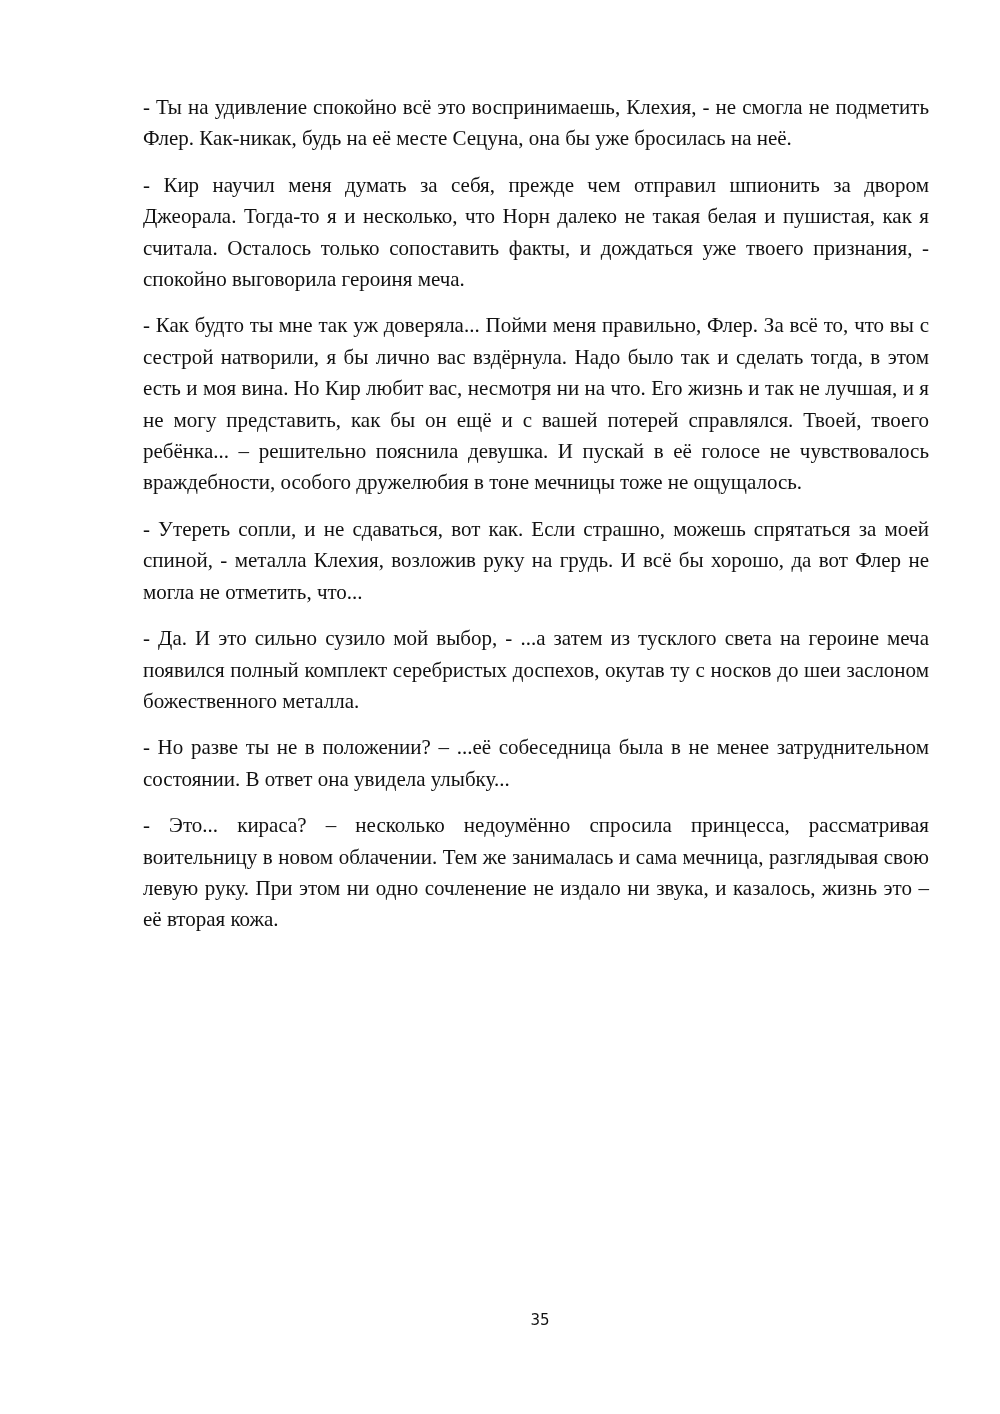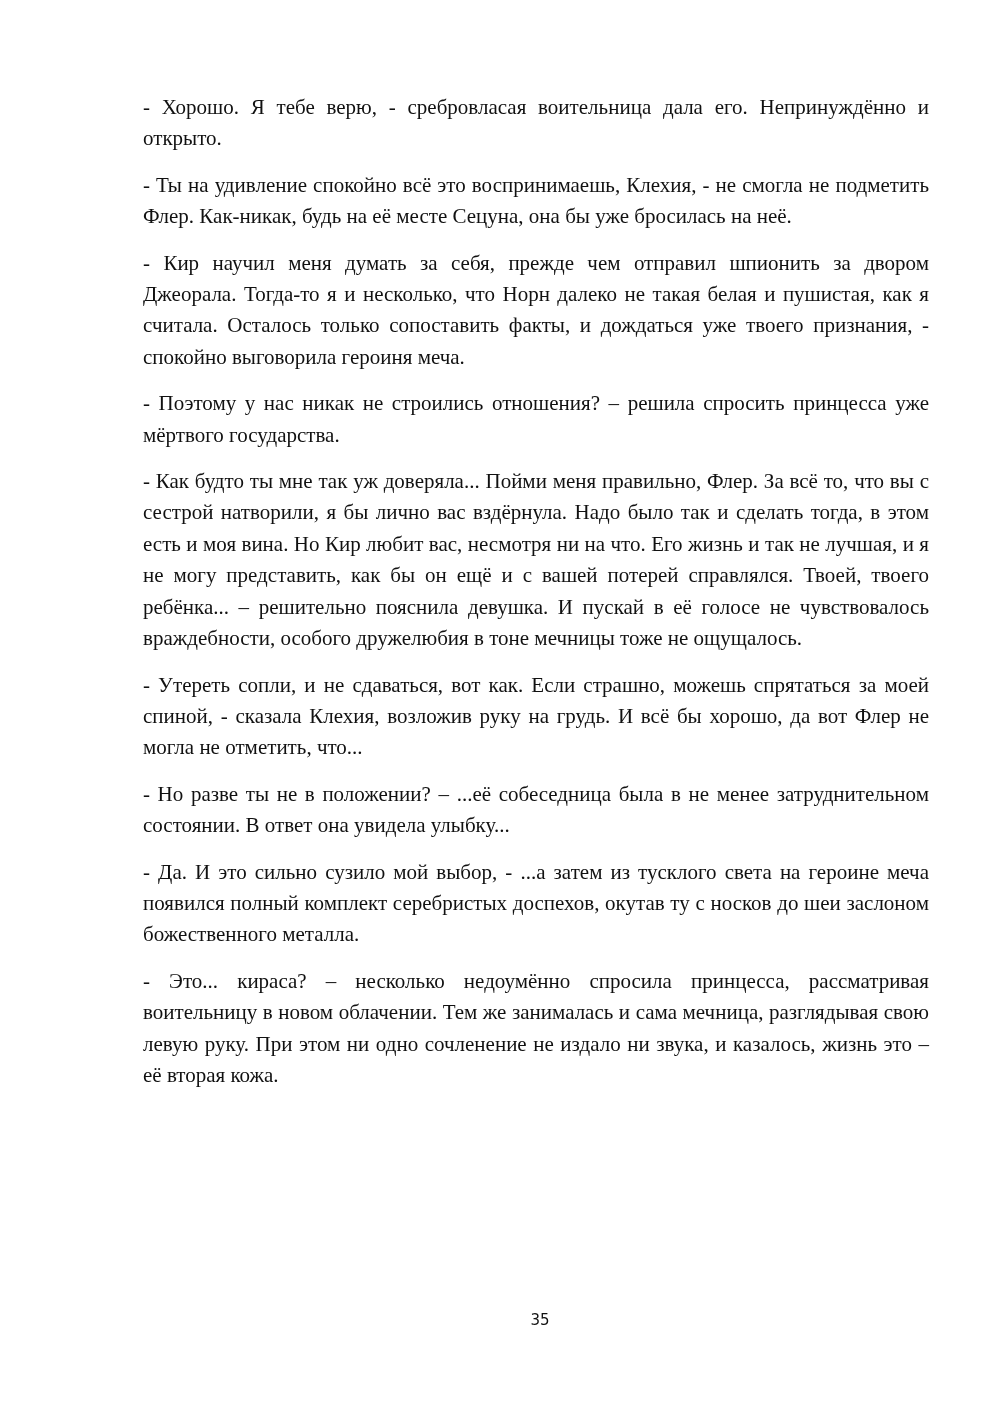--- a/index.html
+++ b/index.html
@@ -37,24 +37,22 @@
       font-family: "DejaVu Sans", sans-serif;
       font-size: 15px;
       color: #111111;
       padding-left: 40px;
     }
   </style>
 </head>
 <body>
 
 <div class="page">
-  <p class="para">- Хорошо. Я тебе верю, - сребровласая воительница дала его. Непринуждённо и открыто.</p>
   <p class="para">- Ты на удивление спокойно всё это воспринимаешь, Клехия, - не смогла не подметить Флер. Как-никак, будь на её месте Сецуна, она бы уже бросилась на неё.</p>
   <p class="para">- Кир научил меня думать за себя, прежде чем отправил шпионить за двором Джеорала. Тогда-то я и несколько, что Норн далеко не такая белая и пушистая, как я считала. Осталось только сопоставить факты, и дождаться уже твоего признания, - спокойно выговорила героиня меча.</p>
-  <p class="para">- Поэтому у нас никак не строились отношения? – решила спросить принцесса уже мёртвого государства.</p>
   <p class="para">- Как будто ты мне так уж доверяла... Пойми меня правильно, Флер. За всё то, что вы с сестрой натворили, я бы лично вас вздёрнула. Надо было так и сделать тогда, в этом есть и моя вина. Но Кир любит вас, несмотря ни на что. Его жизнь и так не лучшая, и я не могу представить, как бы он ещё и с вашей потерей справлялся. Твоей, твоего ребёнка... – решительно пояснила девушка. И пускай в её голосе не чувствовалось враждебности, особого дружелюбия в тоне мечницы тоже не ощущалось.</p>
-  <p class="para">- Утереть сопли, и не сдаваться, вот как. Если страшно, можешь спрятаться за моей спиной, - сказала Клехия, возложив руку на грудь. И всё бы хорошо, да вот Флер не могла не отметить, что...</p>
+  <p class="para">- Утереть сопли, и не сдаваться, вот как. Если страшно, можешь спрятаться за моей спиной, - металла Клехия, возложив руку на грудь. И всё бы хорошо, да вот Флер не могла не отметить, что...</p>
+  <p class="para">- Да. И это сильно сузило мой выбор, - ...а затем из тусклого света на героине меча появился полный комплект серебристых доспехов, окутав ту с носков до шеи заслоном божественного металла.</p>
   <p class="para">- Но разве ты не в положении? – ...её собеседница была в не менее затруднительном состоянии. В ответ она увидела улыбку...</p>
-  <p class="para">- Да. И это сильно сузило мой выбор, - ...а затем из тусклого света на героине меча появился полный комплект серебристых доспехов, окутав ту с носков до шеи заслоном божественного металла.</p>
   <p class="para">- Это... кираса? – несколько недоумённо спросила принцесса, рассматривая воительницу в новом облачении. Тем же занималась и сама мечница, разглядывая свою левую руку. При этом ни одно сочленение не издало ни звука, и казалось, жизнь это – её вторая кожа.</p>
 </div>
 
 <div class="page-number">35</div>
 
 </body></html>

